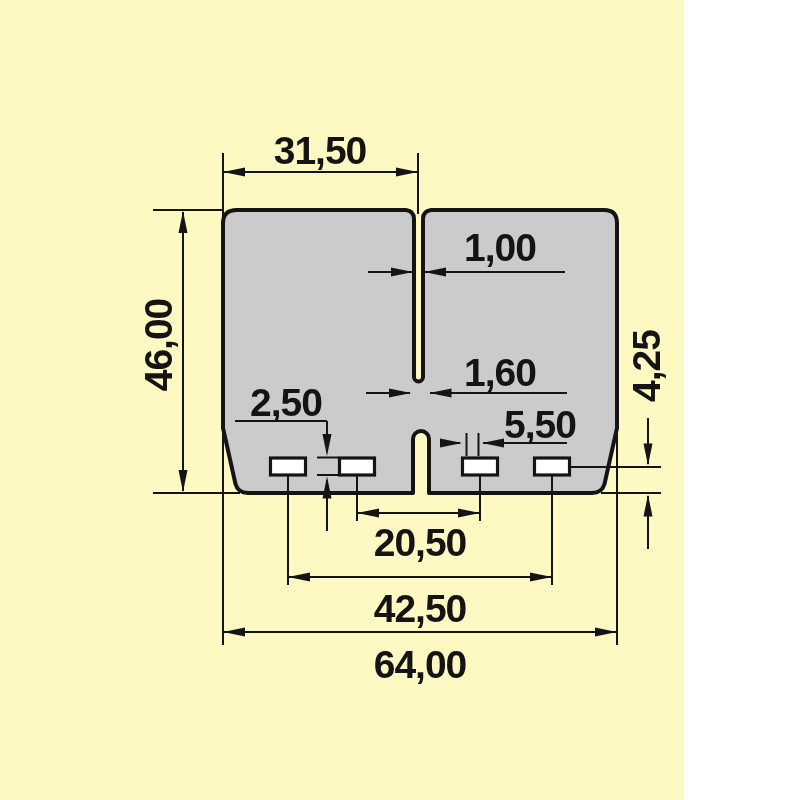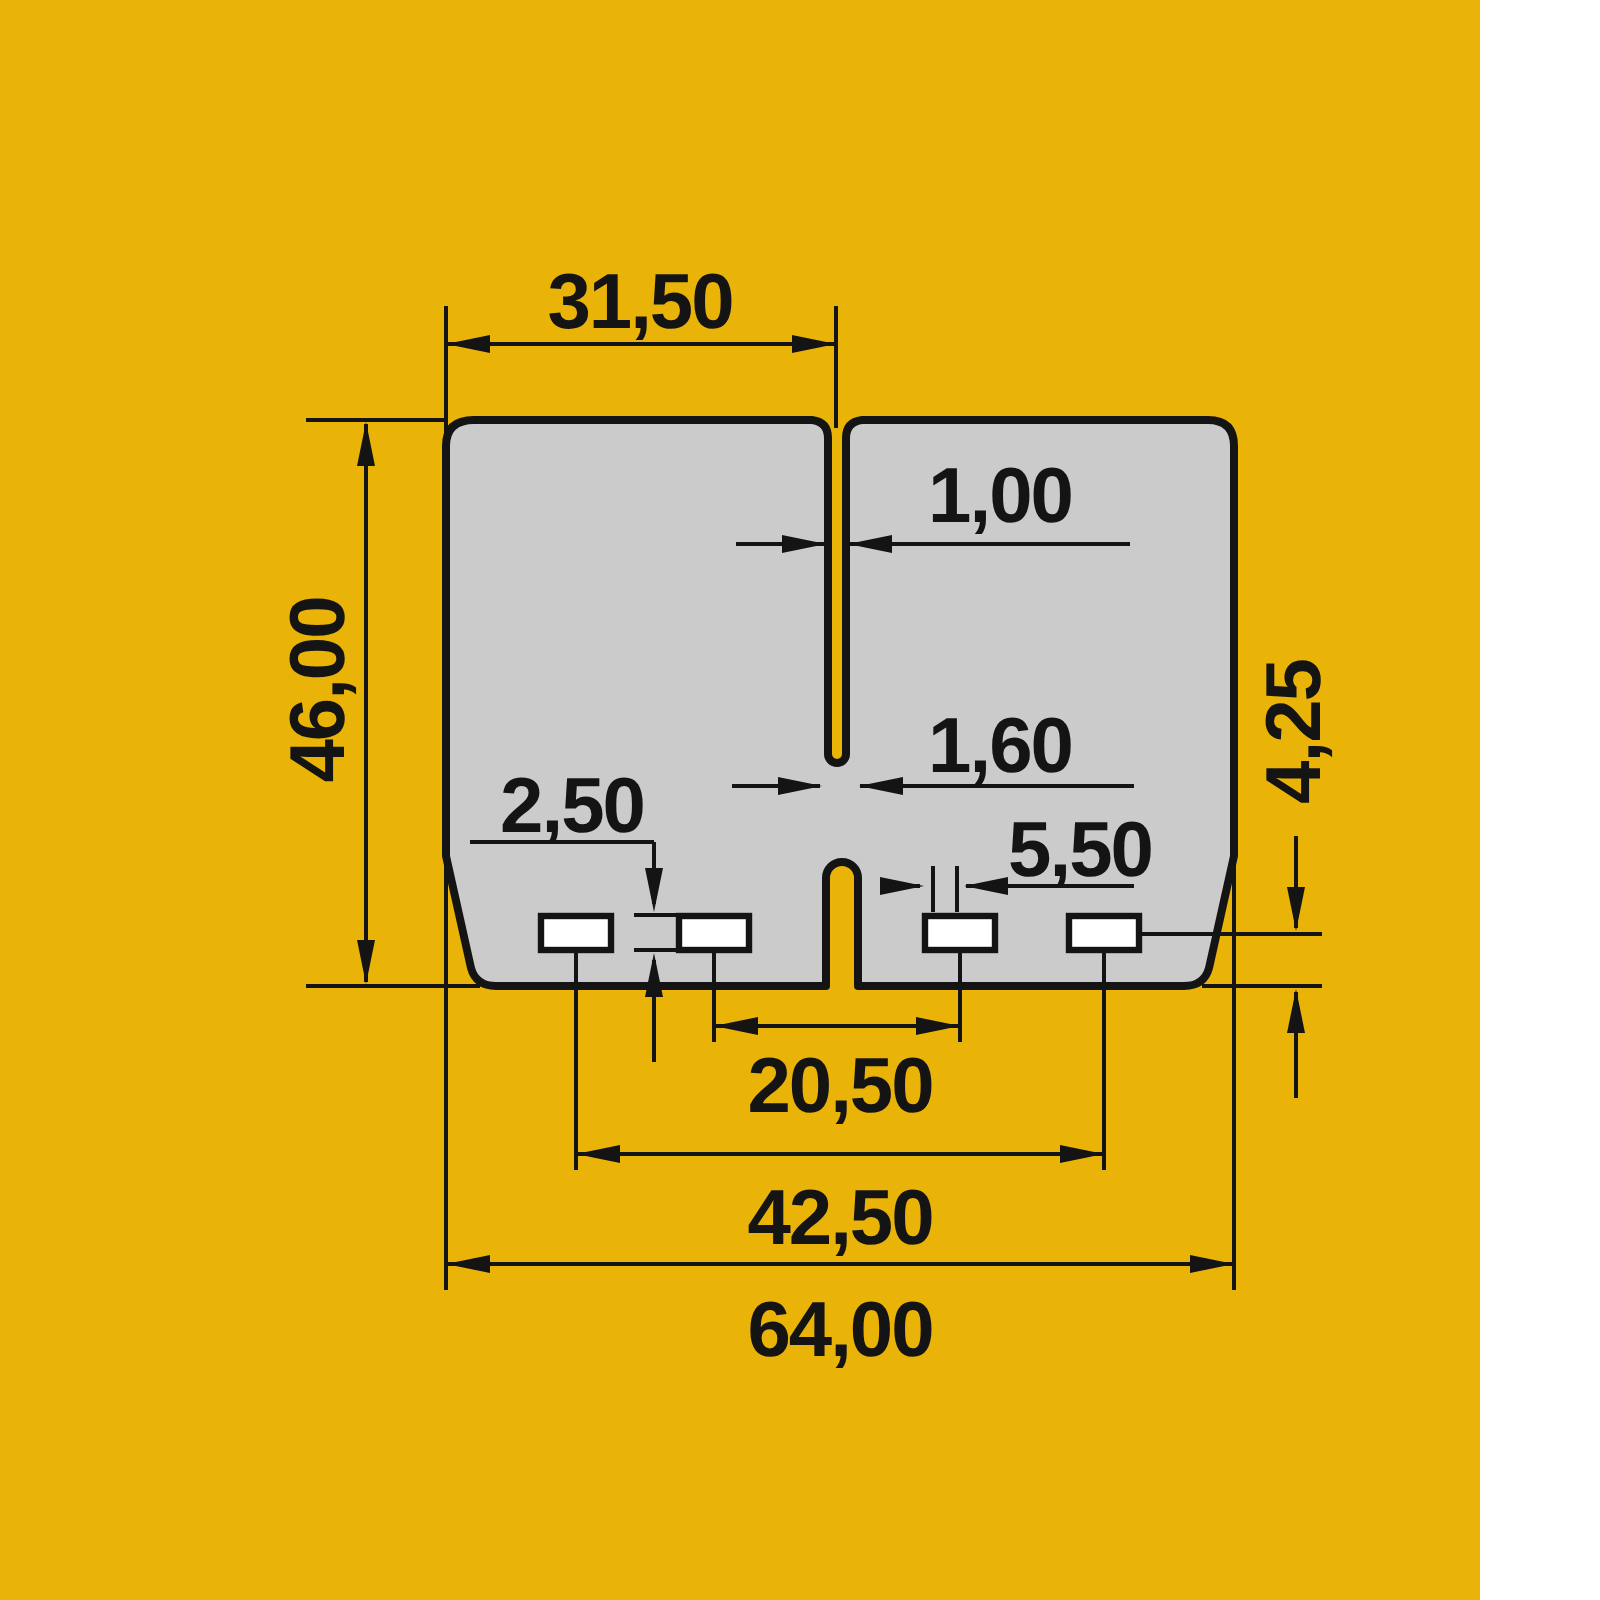--- a/index.html
+++ b/index.html
@@ -1,16 +1,16 @@
 <!DOCTYPE html>
 <html><head>
 <meta charset="utf-8">
 <style>
   html,body{margin:0;padding:0;background:#ffffff;}
-  .stage{position:relative;width:740px;height:800px;background:#eab308;overflow:hidden;
+  .stage{position:relative;width:684px;height:800px;background:#fef9c3;overflow:hidden;
          font-family:"Liberation Sans",sans-serif;text-align:right;}
   svg{position:absolute;left:0;top:0;}
   .dim-text{font-family:"Liberation Sans","DejaVu Sans",sans-serif;
             font-weight:bold;font-size:39px;letter-spacing:-1px;}
 </style>
 </head>
 <body>
 
 <div class="stage">
 <svg width="800" height="800" viewBox="0 0 800 800">

